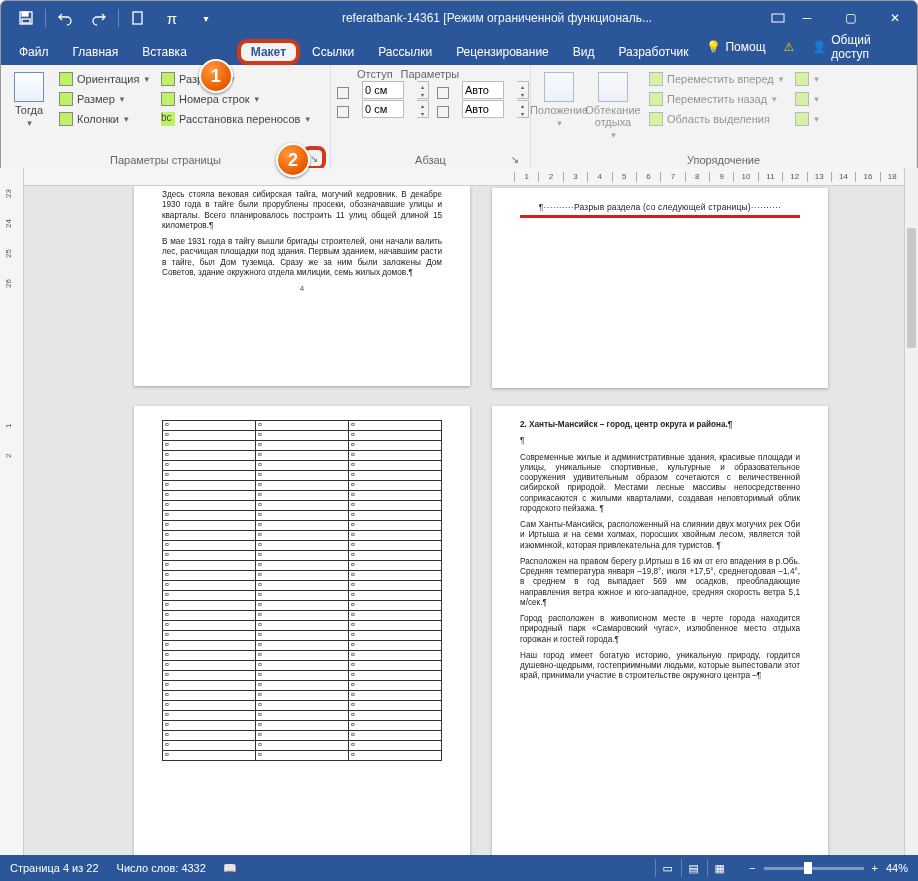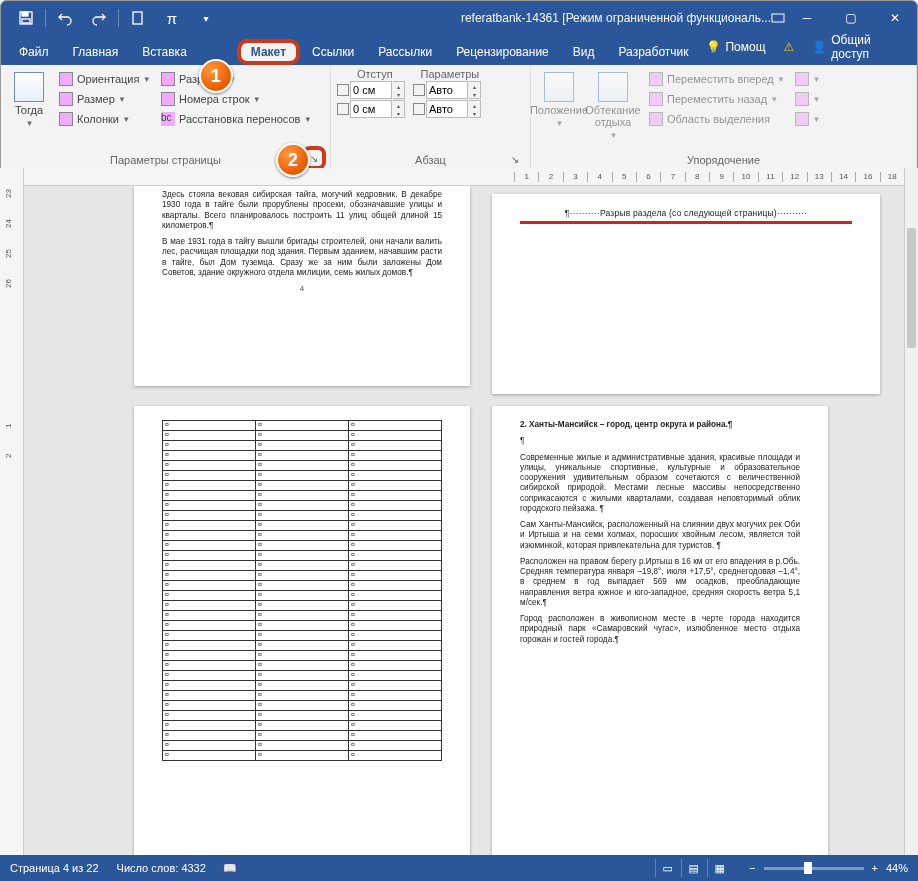--- a/index.html
+++ b/index.html
@@ -1,40 +1,40 @@
 <!DOCTYPE html>
 <html><head>
 <meta charset="utf-8">
 <style>
 *{box-sizing:border-box;margin:0;padding:0;font-family:"Segoe UI",Tahoma,sans-serif;-webkit-user-select:none;user-select:none}
 body{background:#fff;width:918px;height:881px;overflow:hidden;border:1px solid #999;border-radius:6px}
 .titlebar{height:34px;background:#2b579a;display:flex;align-items:center;color:#fff;font-size:12px}
 .qat{display:flex;align-items:center;gap:0;padding-left:8px}
 .qat .q{width:34px;height:34px;display:flex;align-items:center;justify-content:center;color:#fff}
 .qat .sep{width:1px;height:18px;background:rgba(255,255,255,.3);margin:0 2px}
-.titlebar .title{flex:1;text-align:right;opacity:.95;font-size:12px;white-space:nowrap;overflow:hidden}
+.titlebar .title{flex:1;text-align:center;opacity:.95;font-size:12px;white-space:nowrap;overflow:hidden}
 .winbtns{display:flex}
 .winbtns div{width:44px;height:34px;display:flex;align-items:center;justify-content:center;font-size:12px}
 .tabbar{height:30px;background:#2b579a;display:flex;align-items:flex-end;color:#fff;font-size:12px;padding-left:6px;position:relative}
 .tab{padding:6px 12px;cursor:pointer;white-space:nowrap}
 .tab.highlight{border:4px solid #cc3a1b;border-radius:10px;padding:2px 10px;background:#f3f3f3;color:#2b579a;font-weight:600}
 .tabbar .right{margin-left:auto;display:flex;align-items:center;gap:6px;padding-right:10px}
 .tabbar .right .item{display:flex;align-items:center;gap:4px;padding:4px 6px}
 .ribbon{height:104px;background:#f3f3f3;border-bottom:1px solid #d0d0d0;display:flex;font-size:11px;color:#444;position:relative}
 .group{border-right:1px solid #e0e0e0;display:flex;flex-direction:column;padding:3px 6px 0 6px}
 .group .body{flex:1;display:flex;gap:4px}
 .group .gname{text-align:center;font-size:11px;color:#666;padding:2px 0;position:relative}
 .big{width:44px;display:flex;flex-direction:column;align-items:center;justify-content:flex-start;gap:2px;padding-top:4px}
 .big .ico{width:30px;height:30px;border:1px solid #6a8fc7;background:linear-gradient(#fff,#e8f0fb)}
 .big .lbl{font-size:11px;text-align:center;line-height:1.1}
 .stack{display:flex;flex-direction:column;gap:2px;justify-content:flex-start;padding-top:2px}
 .cmd{display:flex;align-items:center;gap:4px;padding:2px 4px;white-space:nowrap}
-.cmd .ic{width:14px;height:14px;border:1px solid #888;background:#f0abfc}
+.cmd .ic{width:14px;height:14px;border:1px solid #888;background:#bef264}
 .dd{font-size:9px;color:#666;margin-left:1px}
-.spin{display:flex;align-items:center;gap:1px}
+.spin{display:flex;align-items:flex-end;gap:13px}
 .spin .lbl{width:12px;height:12px;border:1px solid #888}
 .spin input{width:42px;height:18px;font-size:11px;border:1px solid #bbb;padding:0 2px;background:#fff}
 .spin .arr{width:12px;height:18px;border:1px solid #bbb;border-left:none;display:flex;flex-direction:column}
 .spin .arr span{flex:1;font-size:6px;display:flex;align-items:center;justify-content:center;color:#555}
 .launcher{position:absolute;right:2px;bottom:2px;width:14px;height:14px;font-size:10px;color:#666;display:flex;align-items:center;justify-content:center}
 .launcher.highlight{border:4px solid #cc3a1b;border-radius:8px;width:24px;height:24px;right:-2px;bottom:-2px;background:#f3f3f3}
 .marker{position:absolute;width:34px;height:34px;border-radius:50%;background:radial-gradient(circle at 35% 30%,#ff9a3c,#e85a00 70%);color:#fff;font-weight:700;font-size:18px;display:flex;align-items:center;justify-content:center;border:2px solid #fff;box-shadow:0 1px 3px rgba(0,0,0,.5);z-index:50}
 .workarea{position:absolute;top:168px;left:0;right:0;bottom:26px;background:#e6e6e6;display:flex}
 .vruler{width:24px;background:#f5f5f5;border-right:1px solid #ccc;font-size:8px;color:#555;position:relative;overflow:hidden}
 .vruler .num{position:absolute;left:4px;font-size:8px;transform:rotate(-90deg);transform-origin:left top}
@@ -177,21 +177,21 @@
       </div>
     </div>
     <div class="gname">
       <span>Параметры страницы</span>
       <div class="launcher highlight">↘</div>
     </div>
   </div>
 
   <div class="group" style="width:200px">
     <div class="body" style="flex-direction:column;gap:1px">
-      <div style="display:flex;gap:28px;font-size:11px;color:#666;padding-left:20px">
+      <div style="display:flex;gap:8px;font-size:11px;color:#666;padding-left:20px">
         <span>Отступ</span>
         <span>Параметры</span>
       </div>
       <div style="display:flex;gap:8px">
         <div class="spin">
             <span class="lbl"></span>
             <input value="0 см" style="">
             <div class="arr">
               <span>▴</span>
               <span>▾</span>
@@ -308,21 +308,21 @@
         <div class="seg">18</div>
     </div>
     <div class="pages">
 
       <div class="page" style="left:110px;top:0;width:336px;height:200px;padding-top:4px">
         <p>Здесь стояла вековая сибирская тайга, могучий кедровник. В декабре 1930 года в тайге были прорублены просеки, обозначавшие улицы и кварталы. Всего планировалось построить 11 улиц общей длиной 15 километров.¶</p>
         <p>В мае 1931 года в тайгу вышли бригады строителей, они начали валить лес, расчищая площадки под здания. Первым зданием, начавшим расти в тайге, был Дом туземца. Сразу же за ним были заложены Дом Советов, здание окружного отдела милиции, семь жилых домов.¶</p>
         <p class="num">4</p>
       </div>
 
-      <div class="page" style="left:468px;top:8px;width:388px;height:200px">
+      <div class="page" style="left:468px;top:2px;width:336px;height:200px">
         <div class="secbreak">¶··········<span>Разрыв раздела (со следующей страницы)</span>··········</div>
         <div class="hr-red"></div>
       </div>
 
       <div class="page" style="left:110px;top:220px;width:336px;height:470px">
         <table class="tbl">
           <tbody id="tbl-body">
               <tr>
                 <td>¤</td>
                 <td>¤</td>
@@ -497,20 +497,21 @@
         </table>
       </div>
 
       <div class="page" style="left:468px;top:220px;width:336px;height:470px">
         <p style="font-weight:700">2. Ханты-Мансийск – город, центр округа и района.¶</p>
         <p>¶</p>
         <p>Современные жилые и административные здания, красивые площади и улицы, уникальные спортивные, культурные и образовательное сооружения удивительным образом сочетаются с величественной сибирской природой. Местами лесные массивы непосредственно соприкасаются с жилыми кварталами, создавая неповторимый облик городского пейзажа. ¶</p>
         <p>Сам Ханты-Мансийск, расположенный на слиянии двух могучих рек Оби и Иртыша и на семи холмах, поросших хвойным лесом, является той изюминкой, которая привлекательна для туристов. ¶</p>
         <p>Расположен на правом берегу р.Иртыш в 16 км от его впадения в р.Обь. Средняя температура января –19,8°, июля +17,5°, среднегодовая –1,4°, в среднем в год выпадает 569 мм осадков, преобладающие направления ветра южное и юго-западное, средняя скорость ветра 5,1 м/сек.¶</p>
         <p>Город расположен в живописном месте в черте города находится природный парк «Самаровский чугас», излюбленное место отдыха горожан и гостей города.¶</p>
+        <p>Наш город имеет богатую историю, уникальную природу, гордится душевно-щедрыми, гостеприимными людьми, которые выпестовали этот край, принимали участие в строительстве окружного центра –¶</p>
       </div>
     </div>
     <div class="vscroll">
         <div class="thumb"></div>
       </div>
   </div>
 </div>
 
 <div class="statusbar">
   <span>Страница 4 из 22</span>

